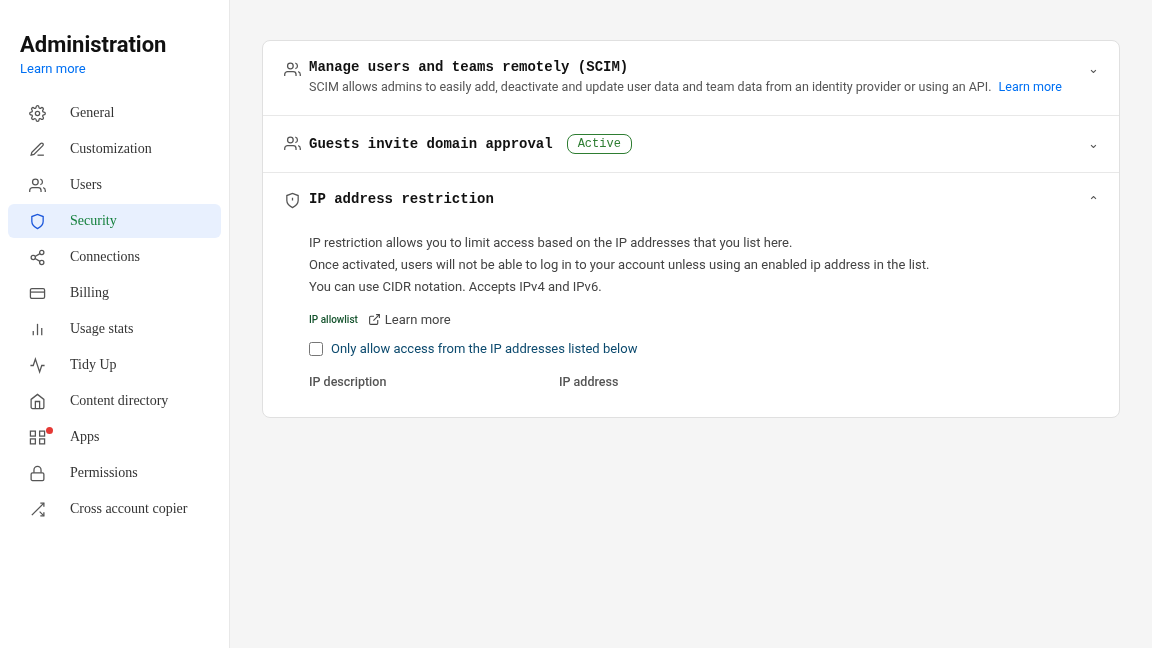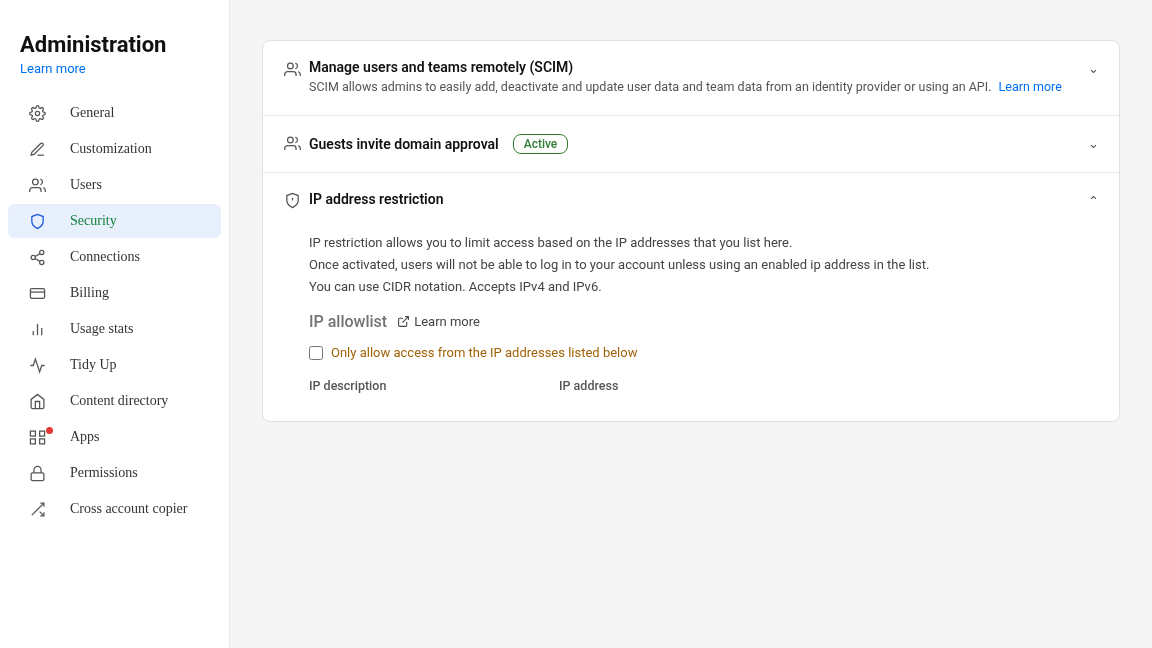--- a/index.html
+++ b/index.html
@@ -108,20 +108,21 @@
       align-items: flex-start;
       gap: 8px;
     }
     .section-title {
       font-size: 14px;
       font-weight: 600;
       color: #111;
       display: flex;
       align-items: center;
       gap: 8px;
+      font-family: Liberation Mono, monospace;
     }
     .section-subtitle {
       font-size: 12.5px;
       color: #555;
       margin-top: 3px;
       line-height: 1.5;
     }
     .badge-active {
       display: inline-block;
       padding: 2px 10px;
@@ -148,22 +149,22 @@
       line-height: 1.7;
       margin-bottom: 14px;
     }
     .ip-allowlist-row {
       display: flex;
       align-items: center;
       gap: 10px;
       margin-bottom: 14px;
     }
     .ip-allowlist-label {
-      font-size: 16px;
-      color: #737373;
+      font-size: 10px;
+      color: #14532d;
       font-weight: 500;
     }
     .ip-allowlist-link {
       display: flex;
       align-items: center;
       gap: 4px;
       font-size: 13px;
       color: #444;
       cursor: pointer;
     }
@@ -172,21 +173,21 @@
       align-items: center;
       gap: 8px;
       margin-bottom: 18px;
     }
     .checkbox-row input[type=checkbox] {
       width: 14px;
       height: 14px;
     }
     .checkbox-label {
       font-size: 13px;
-      color: #a16207;
+      color: #0c4a6e;
     }
     .ip-table-header {
       display: flex;
       gap: 10px;
       margin-bottom: 8px;
     }
     .ip-col-label {
       font-size: 12.5px;
       color: #555;
       font-weight: 500;

